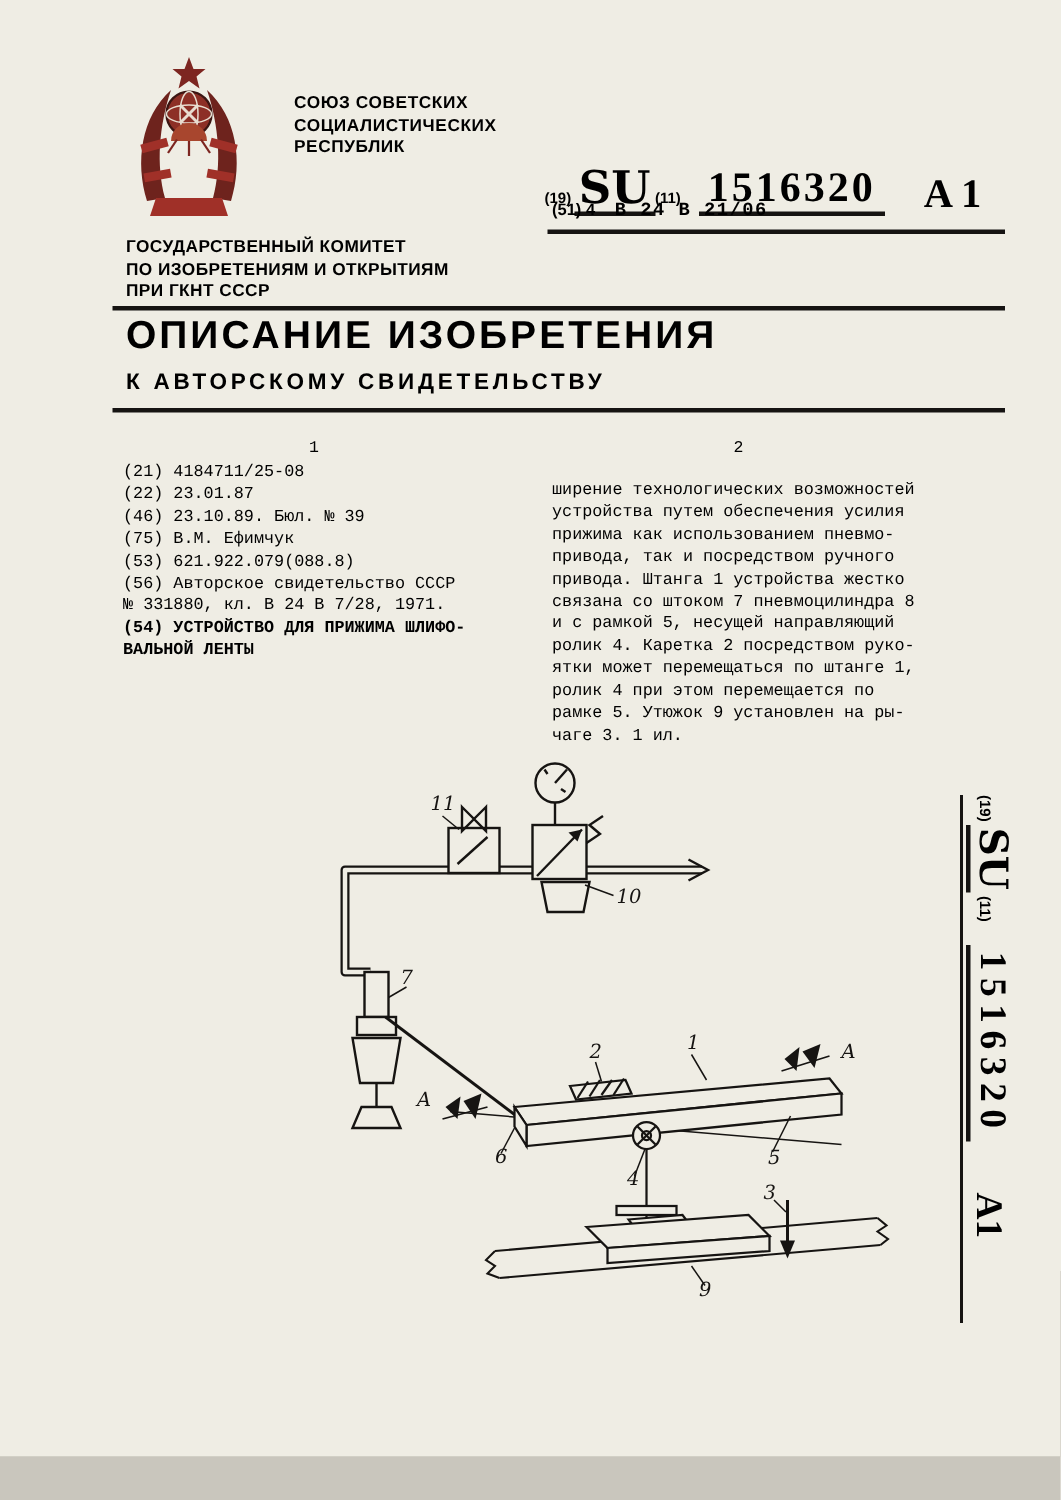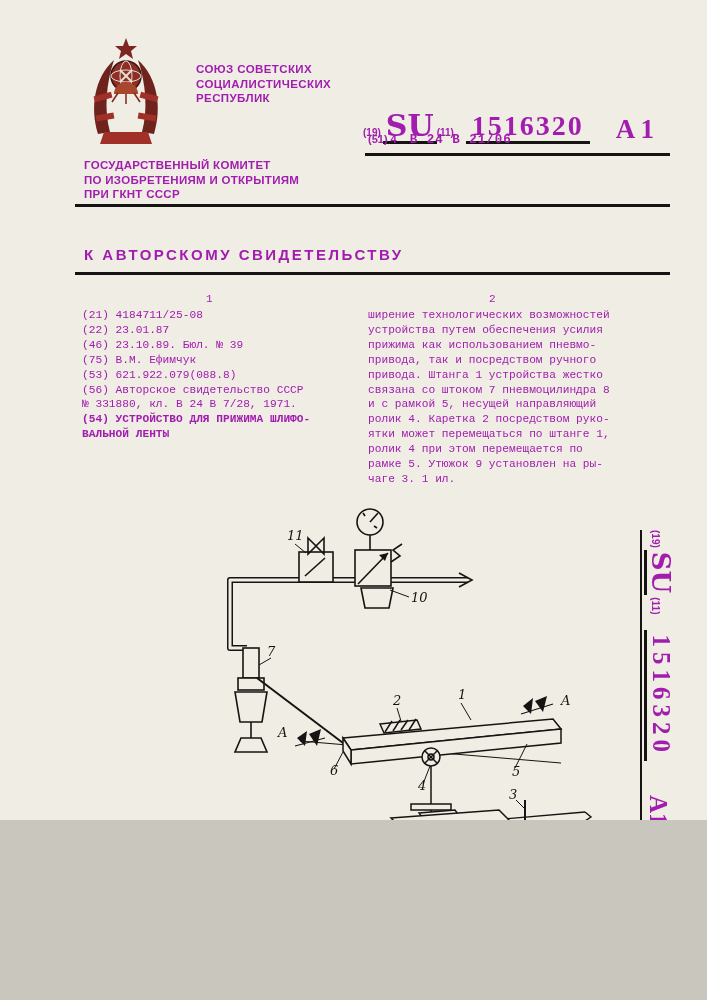--- a/index.html
+++ b/index.html
@@ -1,18 +1,18 @@
 <!DOCTYPE html>
 <html><head>
 <meta charset="utf-8">
 <style>
   html,body{margin:0;padding:0;background:#c9c6bd;}
   #page{
-    position:relative;width:707px;height:820px;margin:0 auto;
-    background:#efede4;color:#a21caf;overflow:hidden;
+    position:relative;width:707px;height:971px;margin:0 auto;
+    background:#efede4;color:#000000;overflow:hidden;
     font-family:"Liberation Sans",sans-serif;
   }
   .abs{position:absolute;}
   .rule{position:absolute;background:#161412;height:2.5px;}
   
   .union{left:196px;top:62px;font-weight:bold;font-size:11.5px;line-height:14.5px;letter-spacing:.4px;white-space:pre;}
   .pubrow{left:363px;top:84px;display:flex;align-items:flex-end;}
   .small-code{font-size:10px;font-weight:bold;padding:0 2px 6px 0;}
   .su-mark{font-family:"DejaVu Serif",serif;font-weight:bold;font-size:30px;line-height:30px;border-bottom:3px solid #161412;padding:0 3px;}
   .docnum{font-family:"Liberation Serif",serif;font-weight:bold;font-size:28px;line-height:30px;letter-spacing:2px;border-bottom:3px solid #161412;margin-left:10px;padding:0 6px;}
@@ -89,38 +89,39 @@
     <span>(51) 4</span>
     <span class="cls">B 24 B 21/06</span>
   </div>
   <div class="rule" style="left:365px;top:153px;width:305px;"></div>
 
   <div class="abs committee">ГОСУДАРСТВЕННЫЙ КОМИТЕТ
 ПО ИЗОБРЕТЕНИЯМ И ОТКРЫТИЯМ
 ПРИ ГКНТ СССР</div>
 
   <div class="rule" style="left:75px;top:204px;width:595px;"></div>
+  <div class="abs doc-title">ОПИСАНИЕ ИЗОБРЕТЕНИЯ</div>
   <div class="abs doc-subtitle">К АВТОРСКОМУ СВИДЕТЕЛЬСТВУ</div>
   <div class="rule" style="left:75px;top:272px;width:595px;"></div>
 
   <div class="abs colmark" style="left:206px;top:293px;">1</div>
   <div class="abs colmark" style="left:489px;top:293px;">2</div>
 
   <div class="abs coltext" style="left:82px;top:308px;width:286px;">
     <pre>(21) 4184711/25-08
 (22) 23.01.87
 (46) 23.10.89. Бюл. № 39
 (75) В.М. Ефимчук
 (53) 621.922.079(088.8)
 (56) Авторское свидетельство СССР
 № 331880, кл. B 24 B 7/28, 1971.</pre>
     <pre class="bold">(54) УСТРОЙСТВО ДЛЯ ПРИЖИМА ШЛИФО-
 ВАЛЬНОЙ ЛЕНТЫ</pre>
   </div>
-  <div class="abs coltext" style="left:368px;top:308px;width:292px;">
+  <div class="abs coltext" style="left:368px;top:320px;width:292px;">
     <pre>ширение технологических возможностей
 устройства путем обеспечения усилия
 прижима как использованием пневмо-
 привода, так и посредством ручного
 привода. Штанга 1 устройства жестко
 связана со штоком 7 пневмоцилиндра 8
 и с рамкой 5, несущей направляющий
 ролик 4. Каретка 2 посредством руко-
 ятки может перемещаться по штанге 1,
 ролик 4 при этом перемещается по

